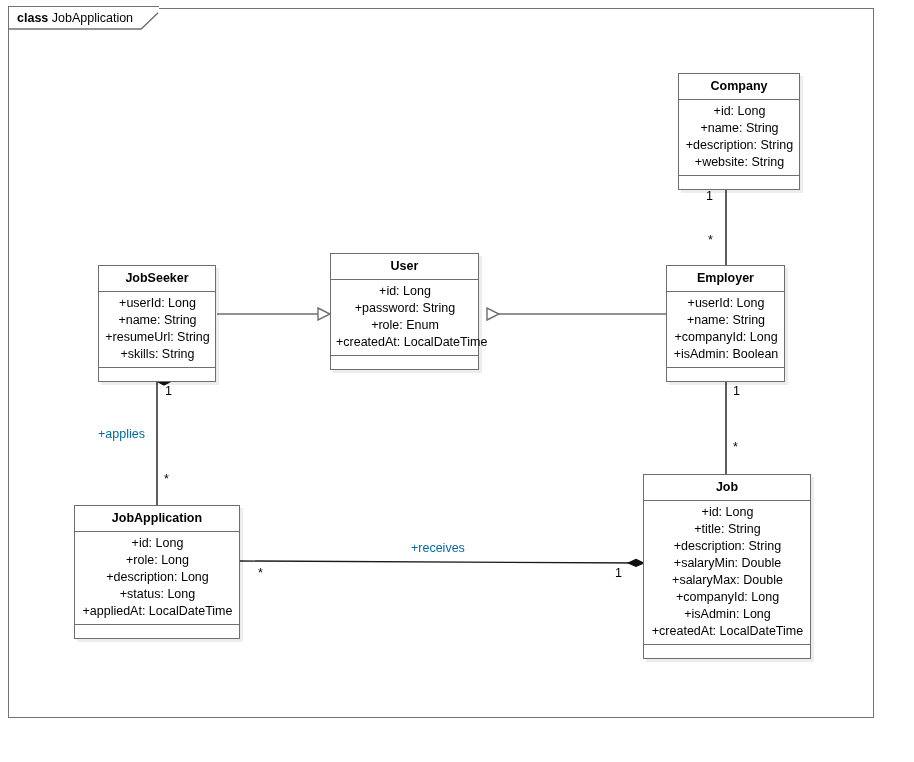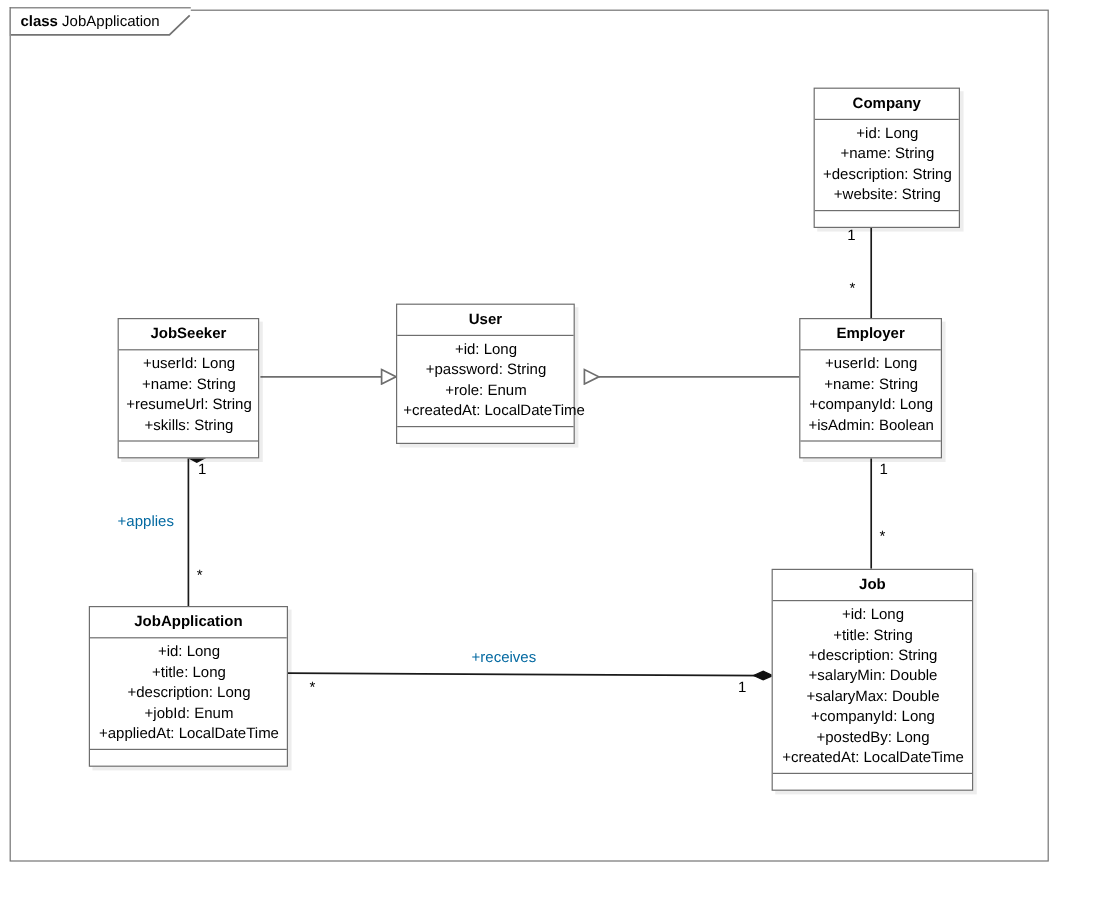--- a/index.html
+++ b/index.html
@@ -176,21 +176,21 @@
   <div class="mult" style="left:706px; top:189px;">1</div>
   <div class="mult" style="left:708px; top:233px;">*</div>
 
   <div class="edge-label" style="left:98px; top:427px;">+applies</div>
   <div class="mult" style="left:165px; top:384px;">1</div>
   <div class="mult" style="left:164px; top:472px;">*</div>
 
   <div class="mult" style="left:733px; top:384px;">1</div>
   <div class="mult" style="left:733px; top:440px;">*</div>
 
-  <div class="edge-label" style="left:393px; top:541px;">+receives</div>
+  <div class="edge-label" style="left:411px; top:541px;">+receives</div>
   <div class="mult" style="left:258px; top:566px;">*</div>
   <div class="mult" style="left:615px; top:566px;">1</div>
 
   <div class="uml-class" style="left:678px; top:73px; width:122px;">
     <div class="uml-title">Company</div>
     <div class="uml-attrs">
       <div class="uml-attr">+id: Long</div>
       <div class="uml-attr">+name: String</div>
       <div class="uml-attr">+description: String</div>
       <div class="uml-attr">+website: String</div>
@@ -233,31 +233,31 @@
 
   <div class="uml-class" style="left:643px; top:474px; width:168px;">
     <div class="uml-title">Job</div>
     <div class="uml-attrs">
       <div class="uml-attr">+id: Long</div>
       <div class="uml-attr">+title: String</div>
       <div class="uml-attr">+description: String</div>
       <div class="uml-attr">+salaryMin: Double</div>
       <div class="uml-attr">+salaryMax: Double</div>
       <div class="uml-attr">+companyId: Long</div>
-      <div class="uml-attr">+postedBy: Long</div>
+      <div class="uml-attr">+isAdmin: Long</div>
       <div class="uml-attr">+createdAt: LocalDateTime</div>
     </div>
     <div class="uml-methods"></div>
   </div>
 
   <div class="uml-class" style="left:74px; top:505px; width:166px;">
     <div class="uml-title">JobApplication</div>
     <div class="uml-attrs">
       <div class="uml-attr">+id: Long</div>
-      <div class="uml-attr">+title: Long</div>
+      <div class="uml-attr">+role: Long</div>
       <div class="uml-attr">+description: Long</div>
-      <div class="uml-attr">+jobId: Enum</div>
+      <div class="uml-attr">+status: Long</div>
       <div class="uml-attr">+appliedAt: LocalDateTime</div>
     </div>
     <div class="uml-methods"></div>
   </div>
 
 </div>
 
 </body></html>

